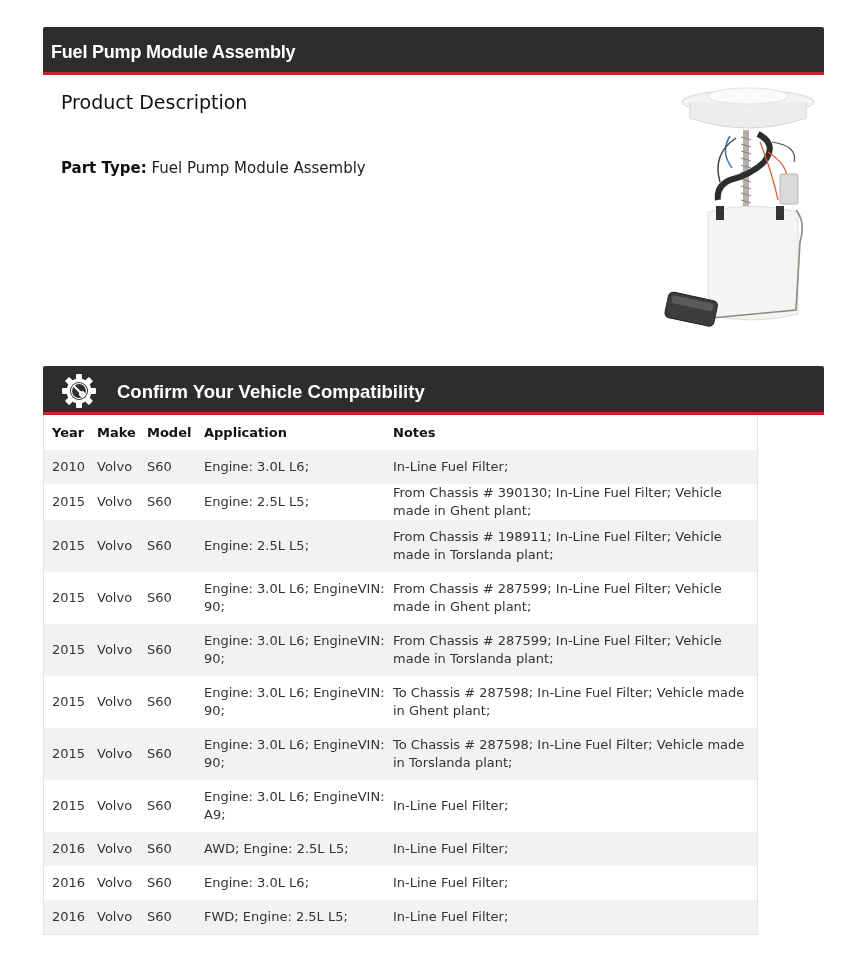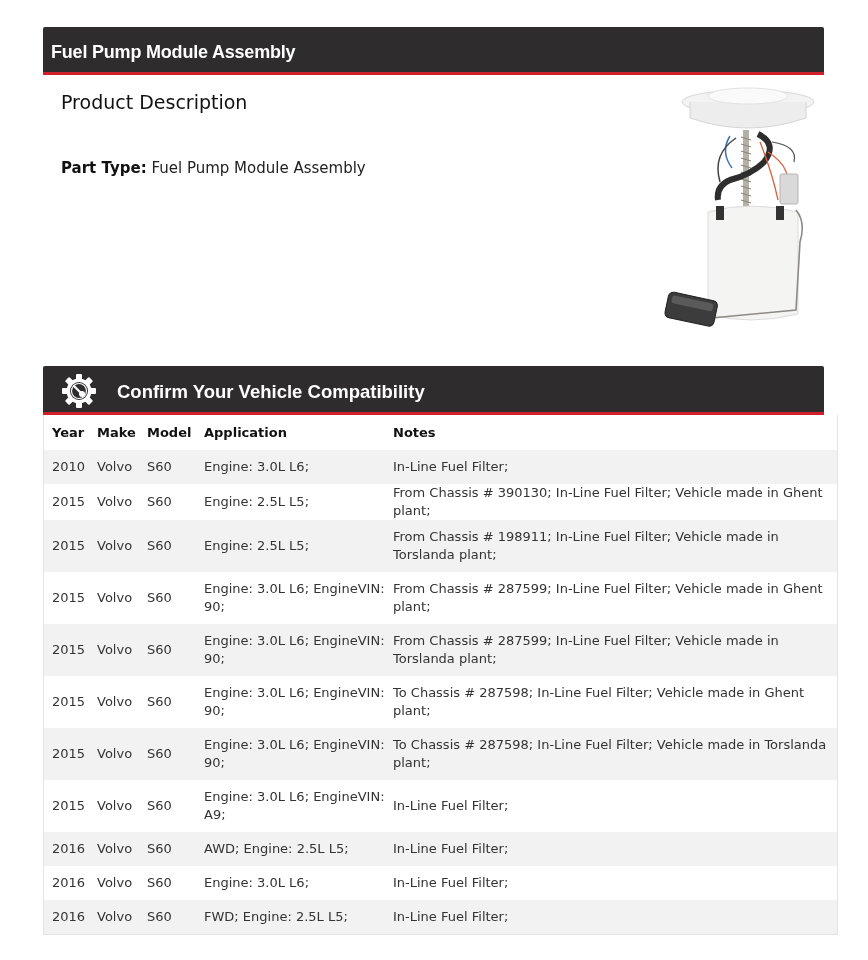--- a/index.html
+++ b/index.html
@@ -27,21 +27,21 @@
   .desc-title {
     position: absolute; left: 61px; top: 78px;
     font-size: 19px; font-weight: normal; color: #111; margin-top: 13px;
   }
   .desc-list { position: absolute; left: 61px; top: 126px; font-size: 15px; line-height: 22px; color: #222; margin-top: 31px; }
   .desc-list .lbl { font-weight: bold; color: #111; }
 
   .product-img { position: absolute; left: 660px; top: 82px; width: 160px; height: 252px; }
 
   .table-wrap {
-    position: absolute; left: 43px; top: 415px; width: 795px;
+    position: absolute; left: 43px; top: 415px; width: 715px;
     border-left: 1px solid #e4e4e4; border-right: 1px solid #e4e4e4; border-bottom: 1px solid #e4e4e4;
     box-sizing: border-box;
   }
   table { border-collapse: collapse; width: 100%; font-size: 13px; color: #333; }
   th { text-align: left; font-weight: bold; color: #111; height: 35px; padding: 0 0 0 8px; font-size: 13px; }
   td { padding: 0 0 0 8px; vertical-align: middle; line-height: 18px; }
   tr.row { height: 34px; }
   tr.row.tall { height: 52px; }
   tr.row:nth-child(odd) { background: #f2f2f2; }
   tr.row:nth-child(even) { background: #ffffff; }

